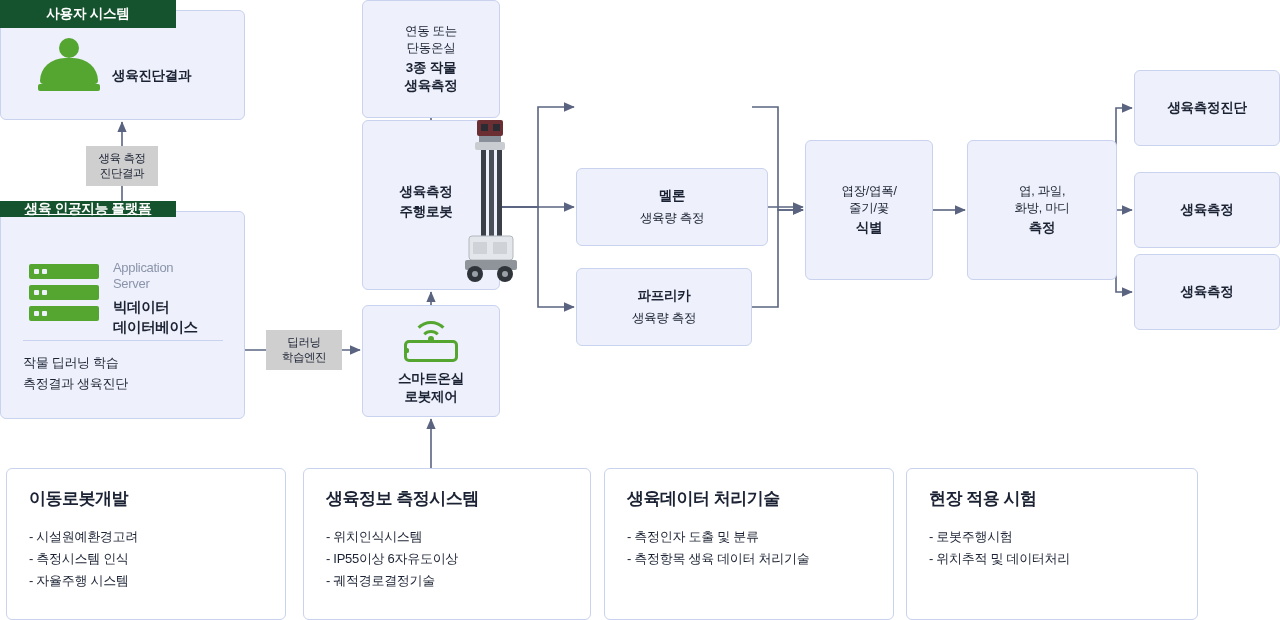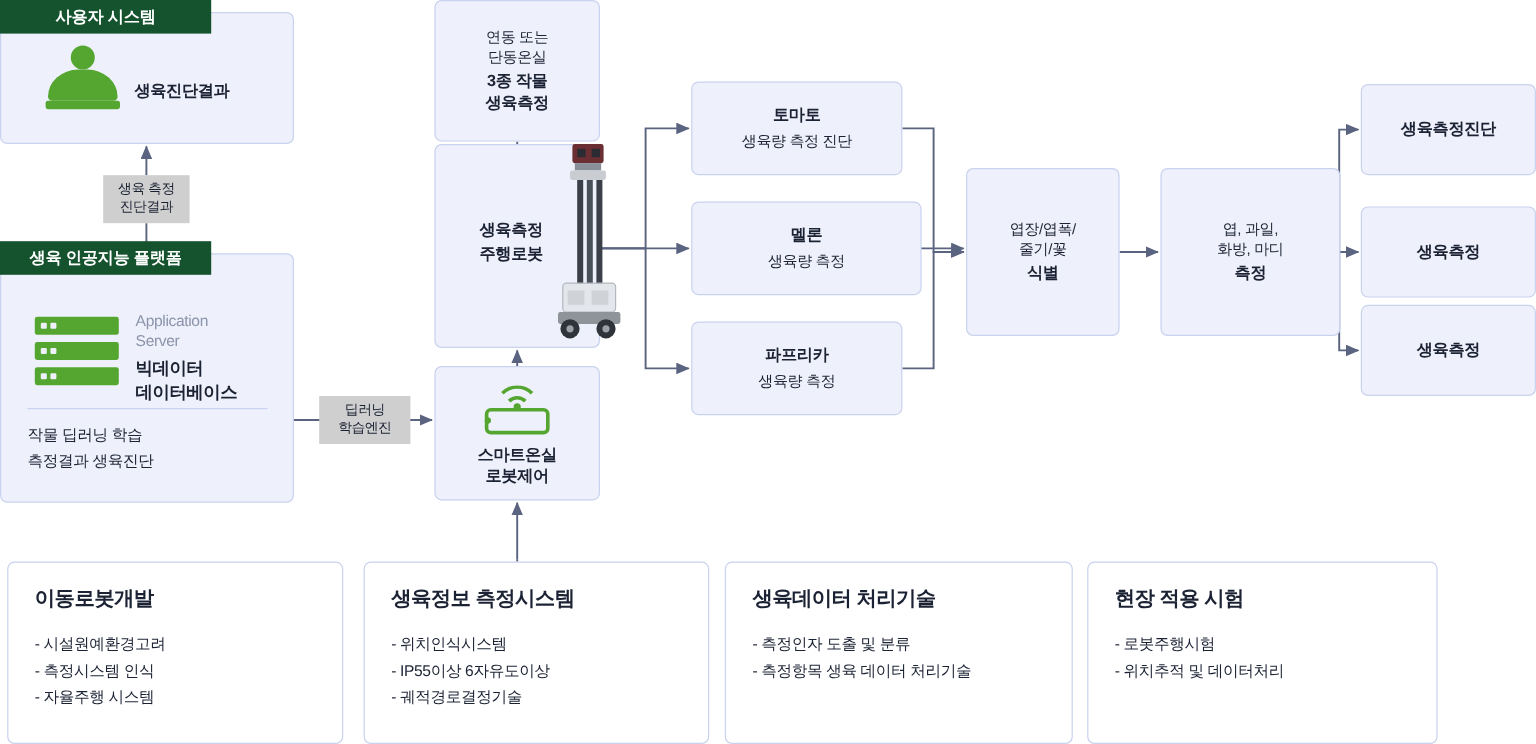--- a/index.html
+++ b/index.html
@@ -91,21 +91,21 @@
     width: 58px; height: 26px;
     background: #55a630;
     border-radius: 29px 29px 4px 4px / 26px 26px 4px 4px;
   }
   .person-icon .base {
     position: absolute; left: 0px; top: 46px;
     width: 62px; height: 7px; background: #55a630; border-radius: 2px;
   }
   
   #ai-platform-box { left: 0px; top: 211px; width: 245px; height: 208px; }
-  #ai-platform-hdr { left: 0px; top: 201px; width: 176px; height: 28px; }
+  #ai-platform-hdr { left: 0px; top: 201px; width: 176px; height: 16px; text-decoration: underline; }
   .server-icon {
     position: absolute; left: 28px; top: 52px;
     width: 70px; height: 58px;
   }
   .server-icon .srow {
     position: absolute; left: 0; width: 70px; height: 15px;
     background: #55a630; border-radius: 2px;
   }
   .server-icon .srow:nth-child(1) { top: 0px; }
   .server-icon .srow:nth-child(2) { top: 21px; }
@@ -322,24 +322,20 @@
       <div class="arc a1"></div>
       <div class="arc a3"></div>
       <div class="router"></div>
       <div class="led"></div>
       <div class="led"></div>
     </div>
     <div class="title-b" style="margin-top:8px;">스마트온실</div>
     <div class="title-b">로봇제어</div>
   </div>
 
-  <div class="box center-col" id="crop-tomato">
-    <div class="title-b">토마토</div>
-    <div class="sub-r" style="margin-top:5px;">생육량 측정 진단</div>
-  </div>
   <div class="box center-col" id="crop-melon">
     <div class="title-b">멜론</div>
     <div class="sub-r" style="margin-top:5px;">생육량 측정</div>
   </div>
   <div class="box center-col" id="crop-paprika">
     <div class="title-b">파프리카</div>
     <div class="sub-r" style="margin-top:5px;">생육량 측정</div>
   </div>
 
   <div class="box center-col" id="identify-box">

